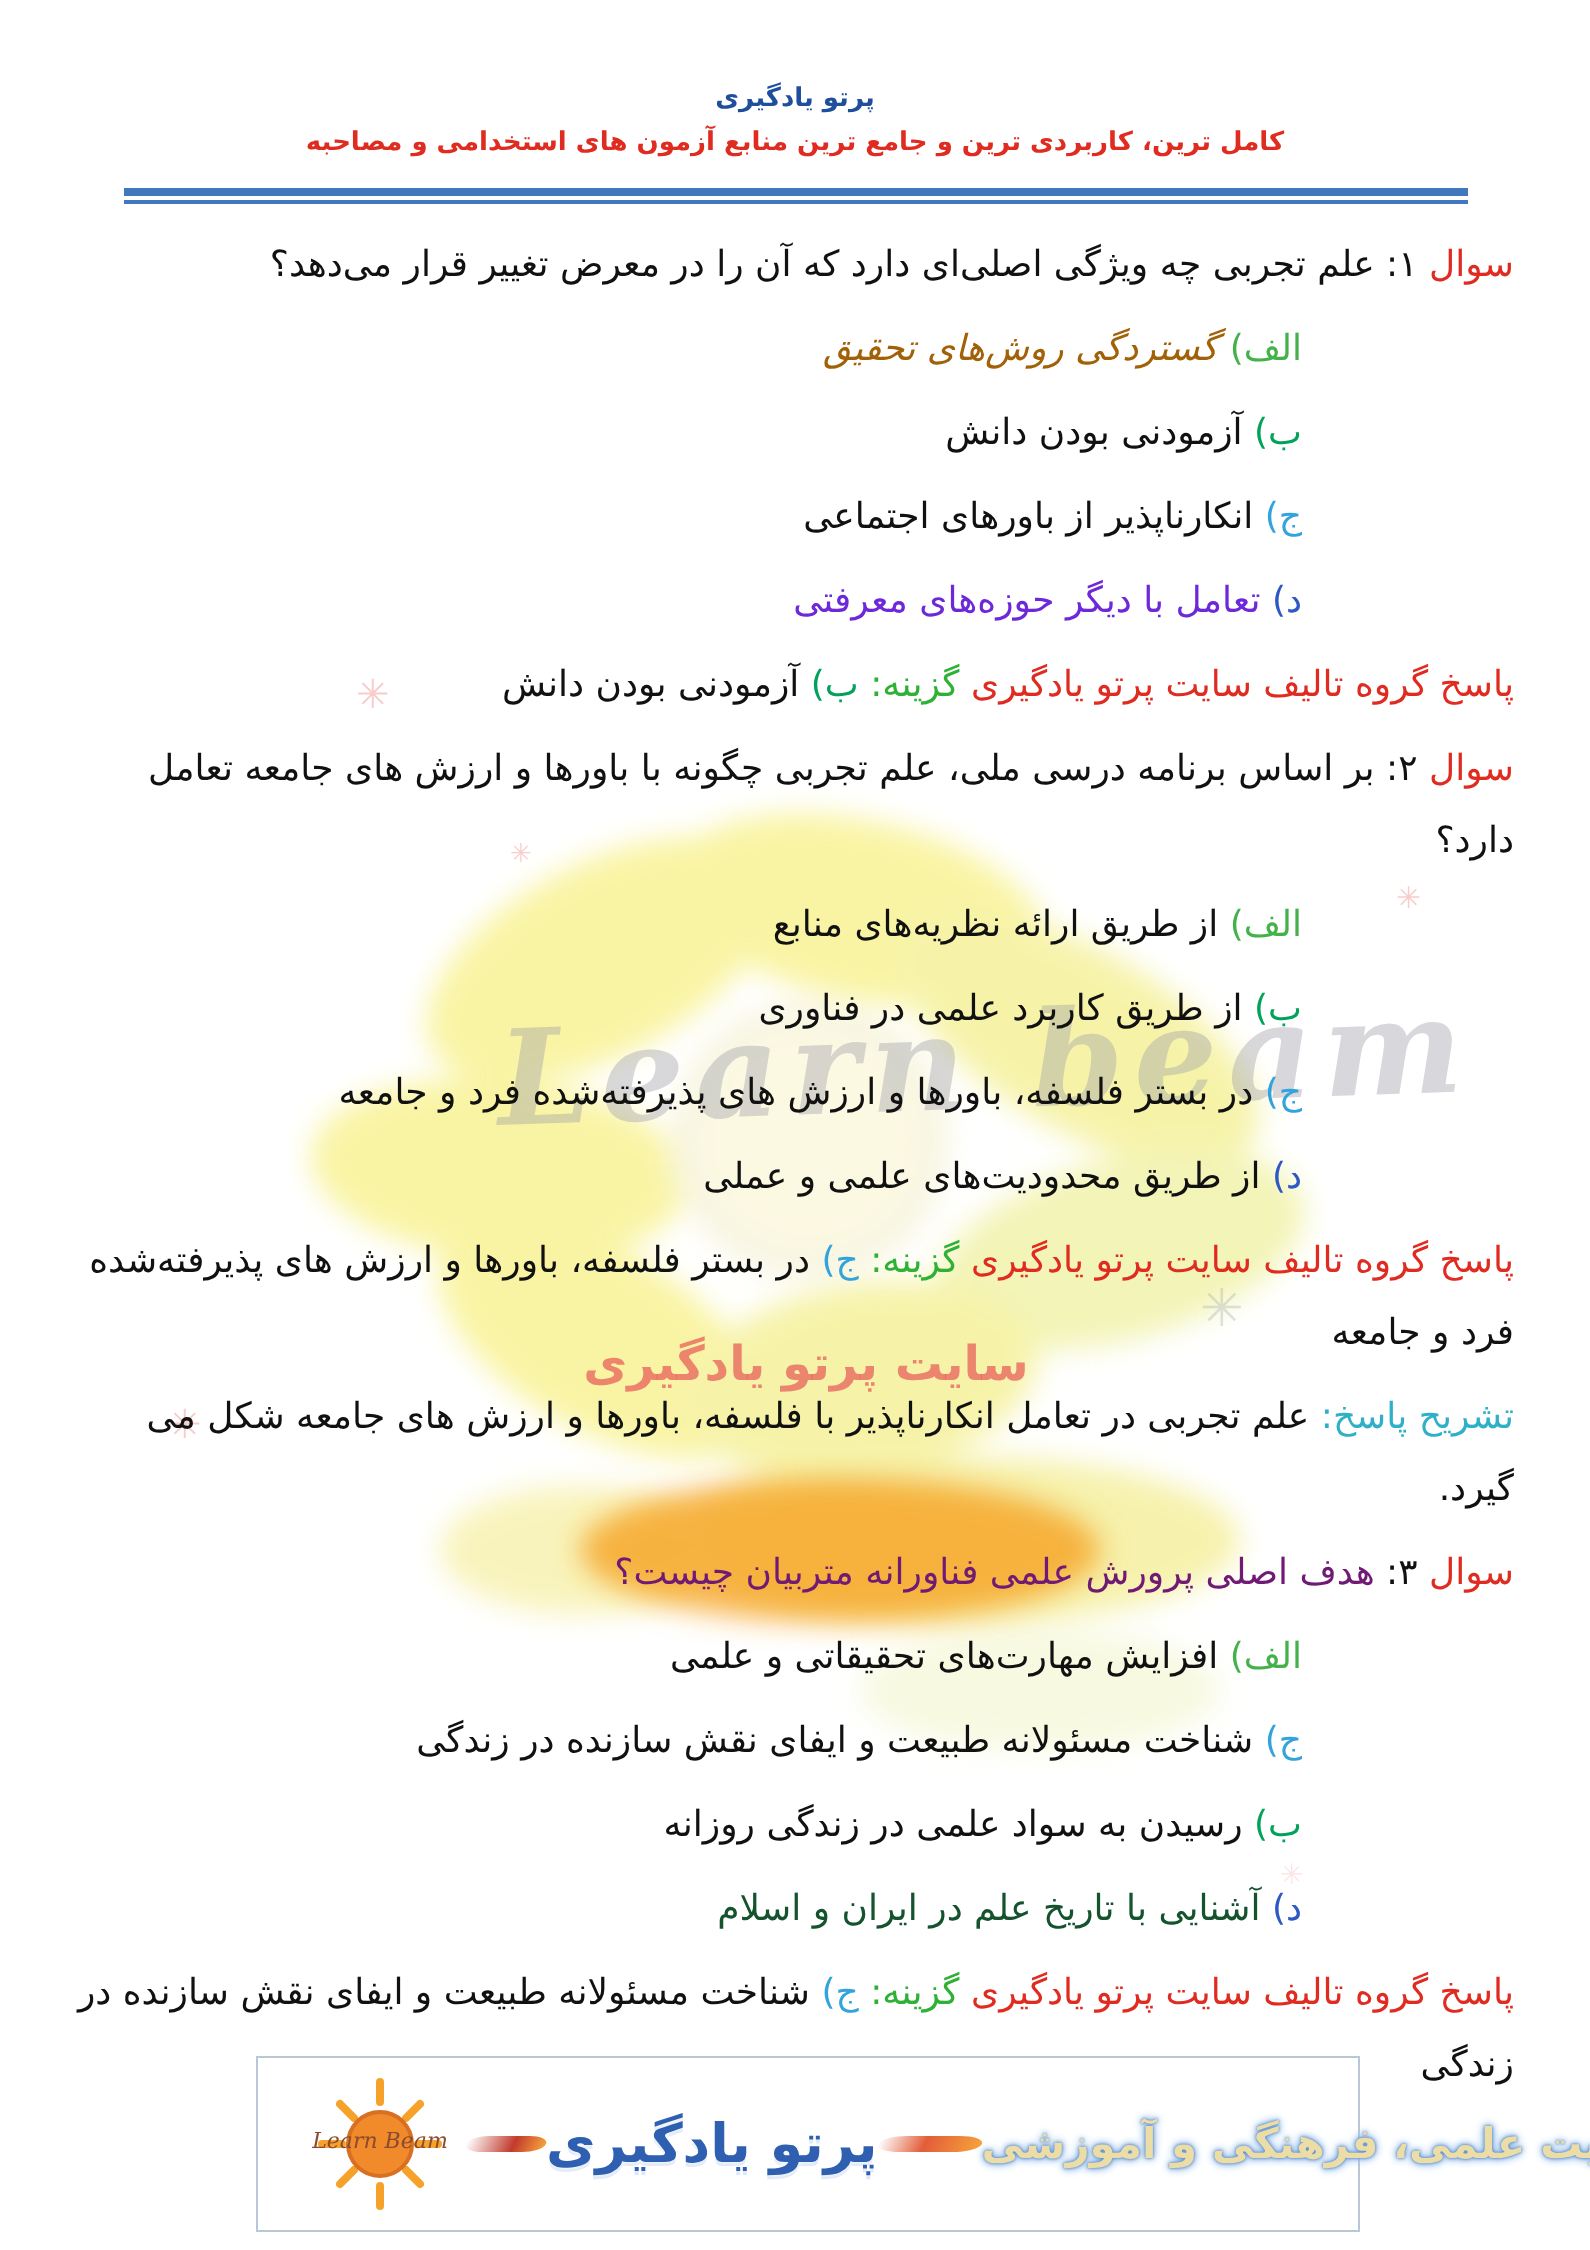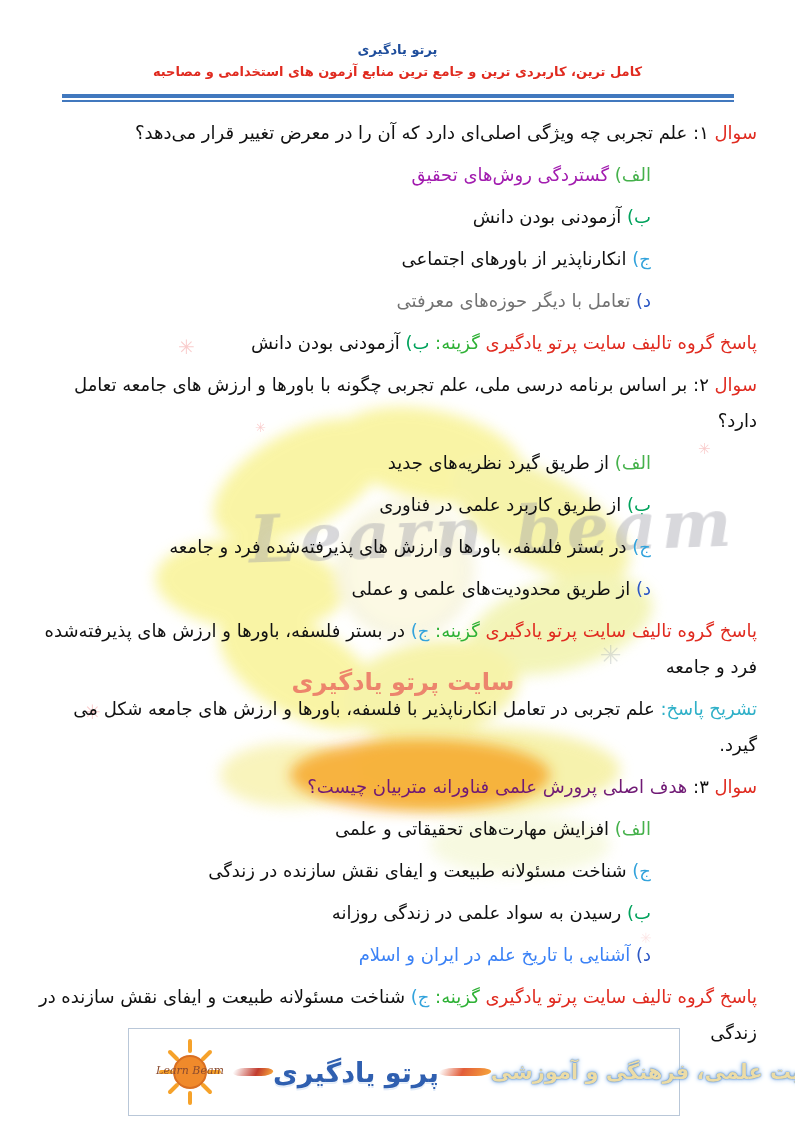--- a/index.html
+++ b/index.html
@@ -99,37 +99,37 @@
   </div>
 
   <header>
     <div class="site-title" style="color:#1f4e9c;">پرتو یادگیری</div>
     <div class="tagline" style="color:#e02b20;">کامل ترین، کاربردی ترین و جامع ترین منابع آزمون های استخدامی و مصاحبه</div>
     <div class="rule"></div>
   </header>
 
   <main id="quiz">
       <div class="line q-line"><span style="color: rgb(224, 43, 32);">سوال</span><span style="color: rgb(17, 17, 17);"> ۱: </span><span style="color: rgb(17, 17, 17);">علم تجربی چه ویژگی اصلی‌ای دارد که آن را در معرض تغییر قرار می‌دهد؟</span></div>
-      <div class="line opt-line"><span style="color: rgb(69, 177, 75);">الف) </span><span style="color: #a21caf;">گستردگی روش‌های تحقیق</span></div>
+      <div class="line opt-line"><span style="color: rgb(69, 177, 75);">الف) </span><span style="color: #a16207; font-style: italic;">گستردگی روش‌های تحقیق</span></div>
       <div class="line opt-line"><span style="color: rgb(0, 162, 92);">ب) </span><span style="color: rgb(17, 17, 17);">آزمودنی بودن دانش</span></div>
       <div class="line opt-line"><span style="color: rgb(51, 163, 220);">ج) </span><span style="color: rgb(17, 17, 17);">انکارناپذیر از باورهای اجتماعی</span></div>
-      <div class="line opt-line"><span style="color: rgb(45, 88, 197);">د) </span><span style="color: #737373;">تعامل با دیگر حوزه‌های معرفتی</span></div>
+      <div class="line opt-line"><span style="color: rgb(45, 88, 197);">د) </span><span style="color: #6d28d9;">تعامل با دیگر حوزه‌های معرفتی</span></div>
       <div class="line ans-line"><span style="color: rgb(224, 43, 32);">پاسخ گروه تالیف سایت پرتو یادگیری </span><span style="color: rgb(46, 177, 53);">گزینه: </span><span style="color: rgb(0, 162, 92);">ب) </span><span style="color: rgb(17, 17, 17);">آزمودنی بودن دانش</span></div>
       <div class="line q-line"><span style="color: rgb(224, 43, 32);">سوال</span><span style="color: rgb(17, 17, 17);"> ۲: </span><span style="color: rgb(17, 17, 17);">بر اساس برنامه درسی ملی، علم تجربی چگونه با باورها و ارزش های جامعه تعامل دارد؟</span></div>
-      <div class="line opt-line"><span style="color: rgb(69, 177, 75);">الف) </span><span style="color: rgb(17, 17, 17);">از طریق گیرد نظریه‌های جدید</span></div>
+      <div class="line opt-line"><span style="color: rgb(69, 177, 75);">الف) </span><span style="color: rgb(17, 17, 17);">از طریق ارائه نظریه‌های منابع</span></div>
       <div class="line opt-line"><span style="color: rgb(0, 162, 92);">ب) </span><span style="color: rgb(17, 17, 17);">از طریق کاربرد علمی در فناوری</span></div>
       <div class="line opt-line"><span style="color: rgb(51, 163, 220);">ج) </span><span style="color: rgb(17, 17, 17);">در بستر فلسفه، باورها و ارزش های پذیرفته‌شده فرد و جامعه</span></div>
       <div class="line opt-line"><span style="color: rgb(45, 88, 197);">د) </span><span style="color: rgb(17, 17, 17);">از طریق محدودیت‌های علمی و عملی</span></div>
       <div class="line ans-line"><span style="color: rgb(224, 43, 32);">پاسخ گروه تالیف سایت پرتو یادگیری </span><span style="color: rgb(46, 177, 53);">گزینه: </span><span style="color: rgb(51, 163, 220);">ج) </span><span style="color: rgb(17, 17, 17);">در بستر فلسفه، باورها و ارزش های پذیرفته‌شده فرد و جامعه</span></div>
       <div class="line exp-line"><span style="color: rgb(47, 176, 200);">تشریح پاسخ: </span><span style="color: rgb(17, 17, 17);">علم تجربی در تعامل انکارناپذیر با فلسفه، باورها و ارزش های جامعه شکل می گیرد.</span></div>
       <div class="line q-line"><span style="color: rgb(224, 43, 32);">سوال</span><span style="color: rgb(17, 17, 17);"> ۳: </span><span style="color: #701a75;">هدف اصلی پرورش علمی فناورانه متربیان چیست؟</span></div>
       <div class="line opt-line"><span style="color: rgb(69, 177, 75);">الف) </span><span style="color: rgb(17, 17, 17);">افزایش مهارت‌های تحقیقاتی و علمی</span></div>
       <div class="line opt-line"><span style="color: rgb(51, 163, 220);">ج) </span><span style="color: rgb(17, 17, 17);">شناخت مسئولانه طبیعت و ایفای نقش سازنده در زندگی</span></div>
       <div class="line opt-line"><span style="color: rgb(0, 162, 92);">ب) </span><span style="color: rgb(17, 17, 17);">رسیدن به سواد علمی در زندگی روزانه</span></div>
-      <div class="line opt-line"><span style="color: rgb(45, 88, 197);">د) </span><span style="color: #3b82f6; margin-left: 29px;">آشنایی با تاریخ علم در ایران و اسلام</span></div>
+      <div class="line opt-line"><span style="color: rgb(45, 88, 197);">د) </span><span style="color: #14532d; margin-left: 29px;">آشنایی با تاریخ علم در ایران و اسلام</span></div>
       <div class="line ans-line"><span style="color: rgb(224, 43, 32);">پاسخ گروه تالیف سایت پرتو یادگیری </span><span style="color: rgb(46, 177, 53);">گزینه: </span><span style="color: rgb(51, 163, 220);">ج) </span><span style="color: rgb(17, 17, 17);">شناخت مسئولانه طبیعت و ایفای نقش سازنده در زندگی</span></div>
     </main>
 
   <footer>
     <div class="logo">
       <svg width="86" height="74" viewBox="0 0 86 74">
         <g stroke="#f6a22a" stroke-width="4" stroke-linecap="round">
           <line x1="43" y1="6" x2="43" y2="16"></line>
             <line x1="43" y1="58" x2="43" y2="68"></line>
           <line x1="14" y1="37" x2="24" y2="37"></line>

